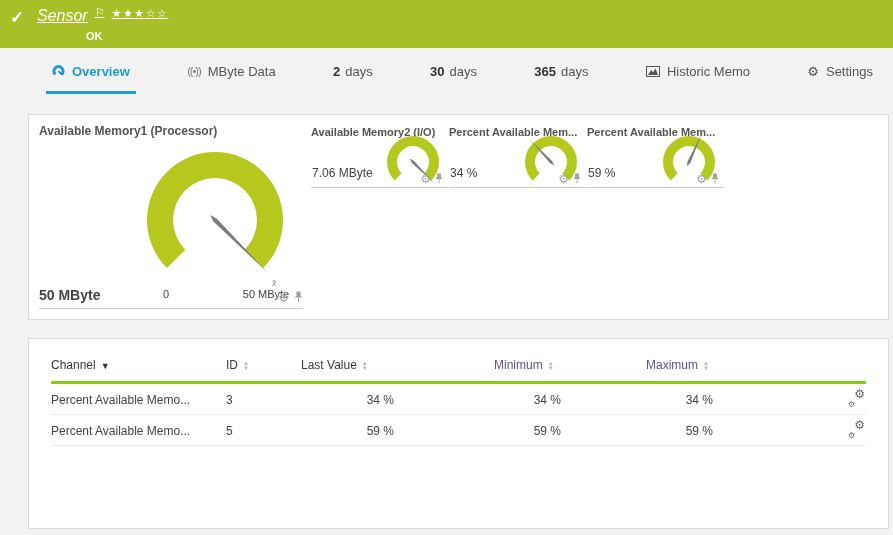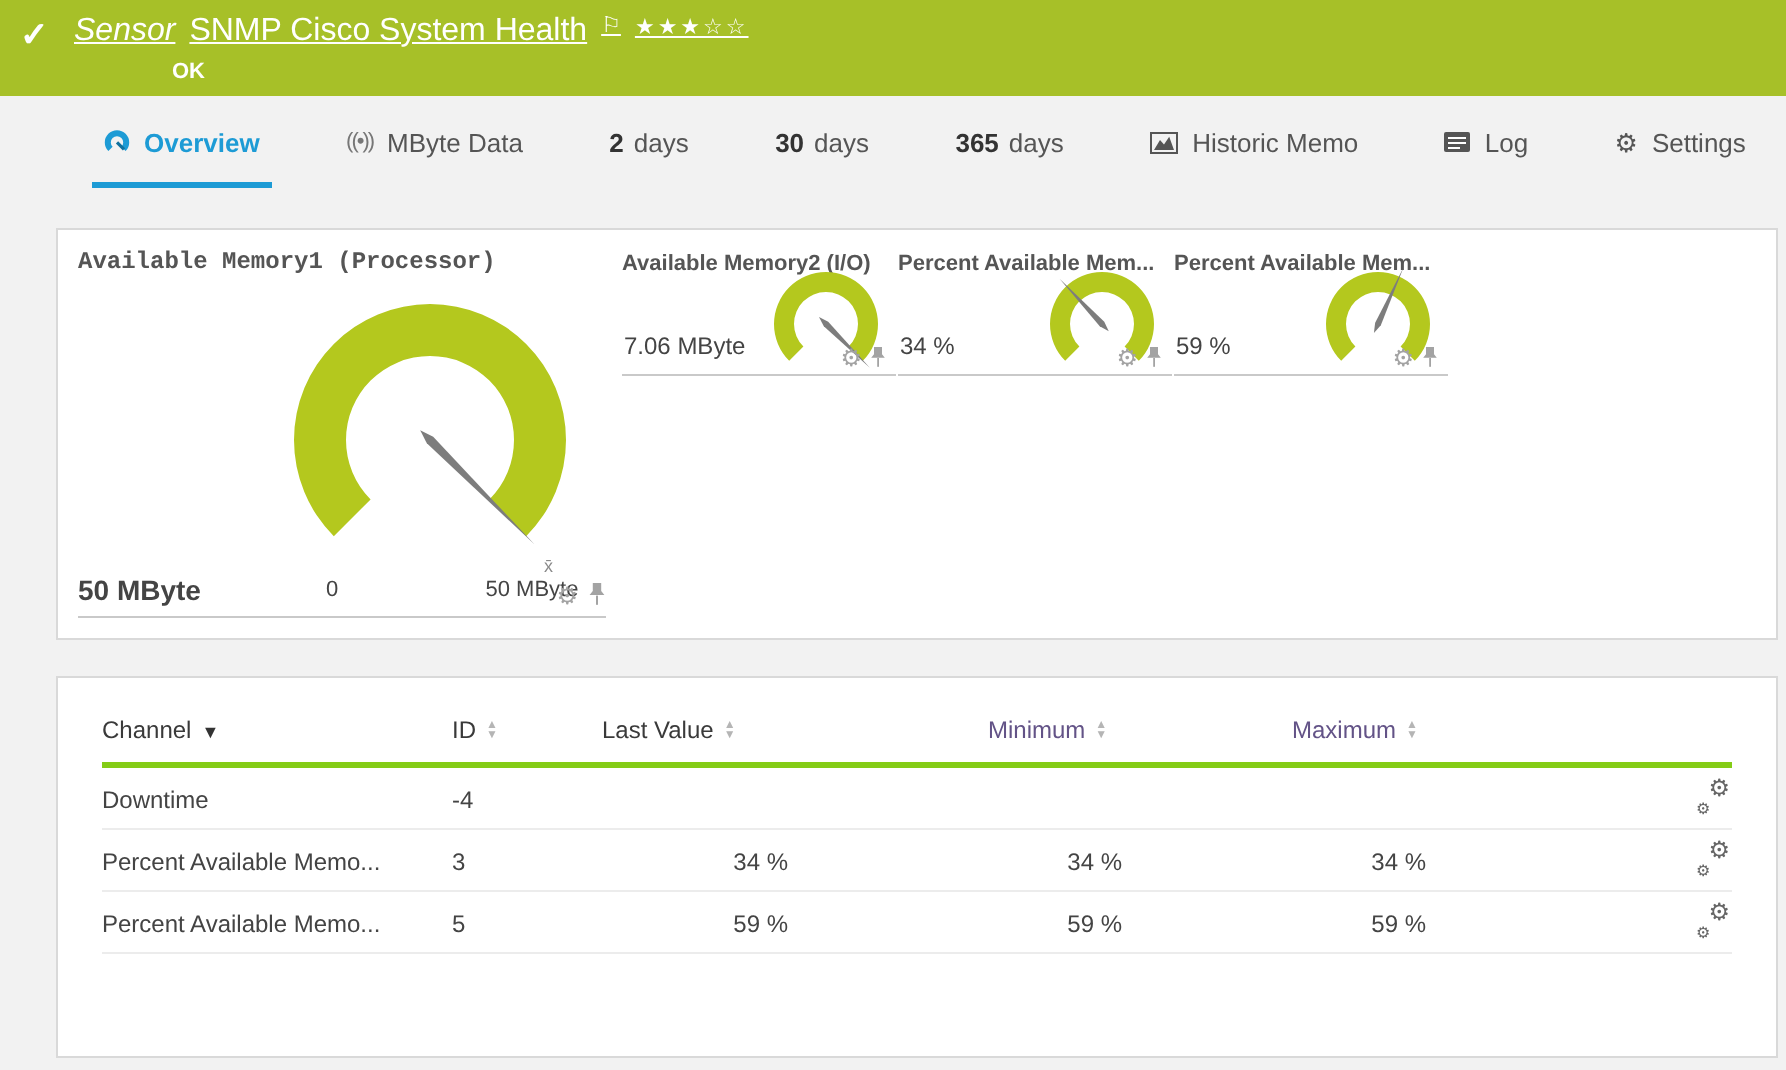--- a/index.html
+++ b/index.html
@@ -28,21 +28,21 @@
   .gear-glyph { font-size: 13px; color: #555; }
   svg { overflow: visible; }
 
   
   .content { padding: 20px 4px 0 28px; }
   .panel { background: #fff; border: 1px solid #d9d9d9; }
 
   
   .gauge-panel { height: 206px; display: flex; }
   .big-tile { width: 282px; flex: none; position: relative; padding: 9px 0 0 10px; }
-  .gauge-title { font-size: 12px; font-weight: bold; color: #555; font-family: Liberation Mono, monospace; }
+  .gauge-title { font-size: 12px; font-weight: bold; color: #555; }
   .big-gauge-svg { display: block; margin: -6px 0 0 36px; }
   .big-footer { position: absolute; left: 10px; right: 8px; bottom: 10px;
     border-bottom: 1px solid #c9c9c9; padding-bottom: 5px;
     display: flex; justify-content: space-between; align-items: flex-end; }
   .big-value { font-size: 14px; font-weight: bold; color: #444; }
   .tile-icons { display: flex; gap: 5px; align-items: flex-end; }
   .tile-gear { font-size: 12px; color: #a3a3a3; line-height: 10px; cursor: pointer; }
 
   .small-tiles { display: flex; padding-top: 11px; }
   .small-tile { width: 137px; height: 62px; position: relative;
@@ -77,21 +77,20 @@
   .row-gear .g-big { position: absolute; right: 0; top: -4px; font-size: 12px; }
   .row-gear .g-small { position: absolute; left: 0; bottom: -4px; font-size: 8px; }
 </style>
 </head>
 <body>
 
 <div class="topbar">
   <span class="check-icon">✓</span>
   <div class="title-line">
     <span class="kind-label">Sensor</span>
-    <span class="sensor-title">SNMP Cisco System Health</span>
     <span class="flag-icon">⚐</span>
     <span class="stars">★★★☆☆</span>
   </div>
   <div class="ok-label">OK</div>
 </div>
 
 <div class="tabstrip">
   <div class="tab active">
     <svg width="13" height="12">
       <path d="M3.25 9.45 A4.6 4.6 0 1 1 9.75 9.45" stroke="#1d9bd5" stroke-width="3" fill="none"></path>
@@ -115,29 +114,20 @@
   <div class="tab">
     <span class="num">365</span>
     <span>days</span>
   </div>
   <div class="tab">
     <svg width="14" height="11">
       <rect x="0.5" y="0.5" width="13" height="10" fill="none" stroke="#555"></rect>
       <path d="M2 9 L5 4 L7 6.2 L9.6 2.4 L12 9 Z" fill="#555"></path>
     </svg>
     <span>Historic Memo</span>
-  </div>
-  <div class="tab">
-    <svg width="13" height="10">
-      <rect x="0" y="0" width="13" height="10" rx="1" fill="#555"></rect>
-      <line x1="2" y1="3" x2="11" y2="3" stroke="#fff" stroke-width="1"></line>
-      <line x1="2" y1="5.5" x2="11" y2="5.5" stroke="#fff" stroke-width="1"></line>
-      <line x1="2" y1="8" x2="8" y2="8" stroke="#fff" stroke-width="1"></line>
-    </svg>
-    <span>Log</span>
   </div>
   <div class="tab">
     <span class="gear-glyph">⚙</span>
     <span>Settings</span>
   </div>
 </div>
 
 <div class="content">
 
   <div class="panel gauge-panel">
@@ -251,28 +241,20 @@
           <th class="c-max">
             <span>Maximum</span><span class="sort-both">
                 <span>▲</span>
                 <span>▼</span>
               </span>
           </th>
           <th></th>
         </tr>
       </thead>
       <tbody>
-        <tr>
-          <td>Downtime</td>
-          <td>-4</td>
-          <td class="num-last"></td>
-          <td class="num-min"></td>
-          <td class="num-max"></td>
-          <td class="actions"><span class="row-gear"><span class="g-big">⚙</span><span class="g-small">⚙</span></span></td>
-        </tr>
         <tr>
           <td>Percent Available Memo...</td>
           <td>3</td>
           <td class="num-last">34 %</td>
           <td class="num-min">34 %</td>
           <td class="num-max">34 %</td>
           <td class="actions"><span class="row-gear"><span class="g-big">⚙</span><span class="g-small">⚙</span></span></td>
         </tr>
         <tr>
           <td>Percent Available Memo...</td>

